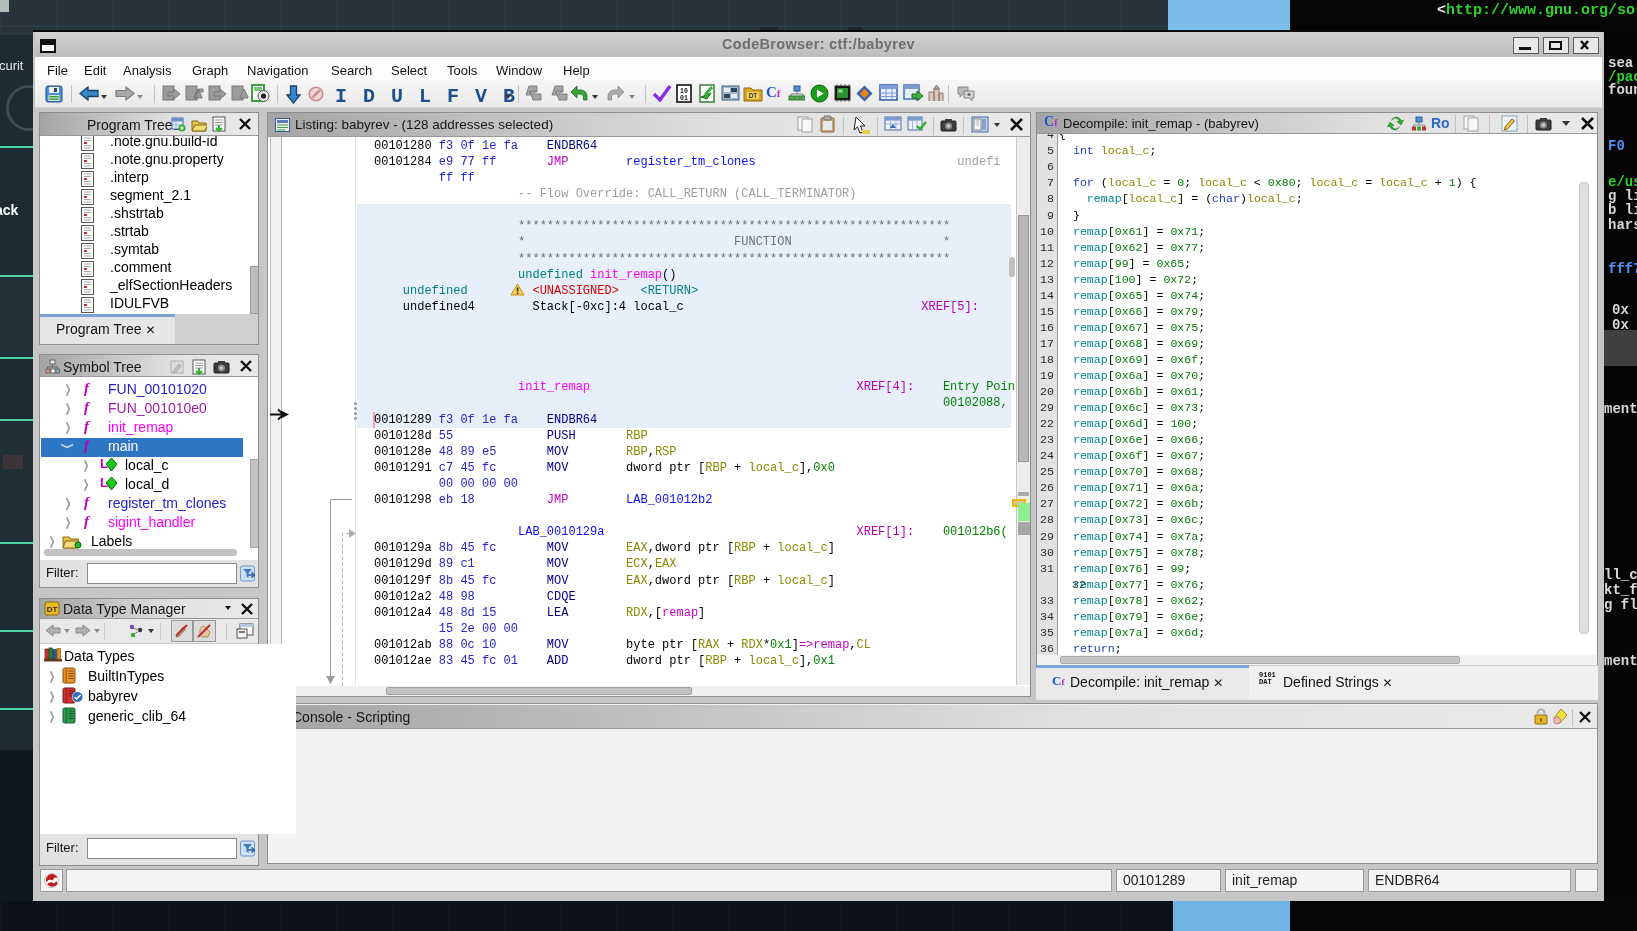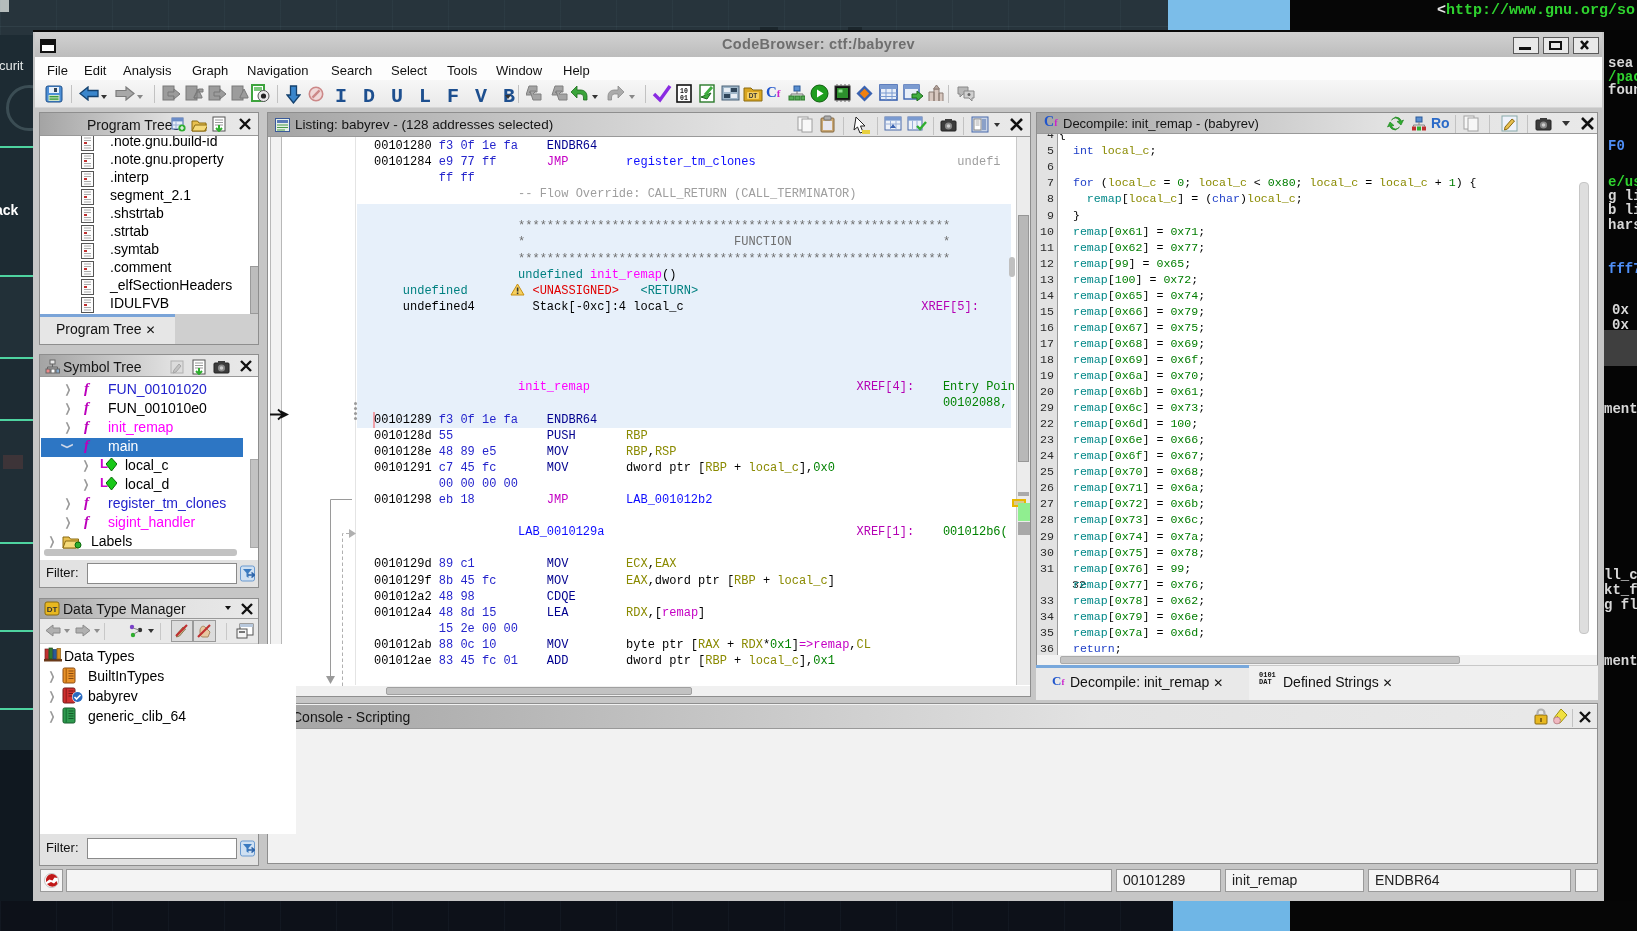--- a/index.html
+++ b/index.html
@@ -335,20 +335,21 @@
   <div class="ll" style="top:161.8px;">    undefined4        Stack[-0xc]:4 local_c                                 <span class="xr">XREF[5]:</span></div>
   <div class="ll" style="top:242.3px;">                    <span class="fn">init_remap</span>                                     <span class="xr">XREF[4]:</span>    <span class="ga">Entry Poin</span></div>
   <div class="ll" style="top:258.4px;">                                                                               <span class="ga">00102088,</span></div>
   <div class="ll" style="top:274.5px;">00101289 <span class="by">f3 0f 1e fa</span>    <span class="mn">ENDBR64</span></div>
   <div class="ll" style="top:290.6px;">0010128d <span class="by">55</span>             <span class="mn">PUSH</span>       <span class="rg">RBP</span></div>
   <div class="ll" style="top:306.7px;">0010128e <span class="by">48 89 e5</span>       <span class="mn">MOV</span>        <span class="rg">RBP</span>,<span class="rg">RSP</span></div>
   <div class="ll" style="top:322.8px;">00101291 <span class="by">c7 45 fc</span>       <span class="mn">MOV</span>        dword ptr [<span class="rg">RBP</span> + <span class="rg">local_c</span>],<span class="ga">0x0</span></div>
   <div class="ll" style="top:338.9px;">         <span class="by">00 00 00 00</span></div>
   <div class="ll" style="top:355px;">00101298 <span class="by">eb 18</span>          <span class="jm">JMP</span>        <span class="lb">LAB_001012b2</span></div>
   <div class="ll" style="top:387.2px;">                    <span class="lb">LAB_0010129a</span>                                   <span class="xr">XREF[1]:</span>    <span class="ga">001012b6(</span></div>
+  <div class="ll" style="top:403.3px;">0010129a <span class="by">8b 45 fc</span>       <span class="mn">MOV</span>        <span class="rg">EAX</span>,dword ptr [<span class="rg">RBP</span> + <span class="rg">local_c</span>]</div>
   <div class="ll" style="top:419.4px;">0010129d <span class="by">89 c1</span>          <span class="mn">MOV</span>        <span class="rg">ECX</span>,<span class="rg">EAX</span></div>
   <div class="ll" style="top:435.5px;">0010129f <span class="by">8b 45 fc</span>       <span class="mn">MOV</span>        <span class="rg">EAX</span>,dword ptr [<span class="rg">RBP</span> + <span class="rg">local_c</span>]</div>
   <div class="ll" style="top:451.6px;">001012a2 <span class="by">48 98</span>          <span class="mn">CDQE</span></div>
   <div class="ll" style="top:467.7px;">001012a4 <span class="by">48 8d 15</span>       <span class="mn">LEA</span>        <span class="rg">RDX</span>,[<span class="jm">remap</span>]</div>
   <div class="ll" style="top:483.8px;">         <span class="by">15 2e 00 00</span></div>
   <div class="ll" style="top:499.9px;">001012ab <span class="by">88 0c 10</span>       <span class="mn">MOV</span>        byte ptr [<span class="rg">RAX</span> + <span class="rg">RDX</span>*<span class="ga">0x1</span>]<span class="jm">=&gt;remap</span>,<span class="rg">CL</span></div>
   <div class="ll" style="top:516px;">001012ae <span class="by">83 45 fc 01</span>    <span class="mn">ADD</span>        dword ptr [<span class="rg">RBP</span> + <span class="rg">local_c</span>],<span class="ga">0x1</span></div>
   <svg class="abs" style="left:242px;top:146px;" width="15" height="13">
       <path d="M7.5 1 L14 12 H1 Z" fill="#f5d060" stroke="#c89010"></path>
       <rect x="6.8" y="4.5" width="1.6" height="4" fill="#333"></rect>
@@ -620,21 +621,21 @@
 <svg class="abs" style="left:239px;top:359px;" width="14" height="14">
     <path d="M2 2 L12 12 M12 2 L2 12" stroke="#111" stroke-width="2.4"></path>
   </svg>
 <div class="abs" style="left:40px;top:377px;width:218px;height:183px;background:#fff;overflow:hidden;">
   <div class="abs" style="left:1px;top:61px;width:202px;height:19px;background:#2d76c4;"></div>
   <div class="chev" style="left:24px;top:7px;">❯</div>
     <div class="fico" style="left:44px;top:3px;">f</div>
     <div class="ti" style="left:68px;top:4px;color:#2222cc;">FUN_00101020</div>
   <div class="chev" style="left:24px;top:26px;">❯</div>
     <div class="fico" style="left:44px;top:22px;">f</div>
-    <div class="ti" style="left:68px;top:23px;color:#000000;text-align:right;">FUN_001010e0</div>
+    <div class="ti" style="left:68px;top:23px;color:#a21caf;text-align:right;">FUN_001010e0</div>
   <div class="chev" style="left:24px;top:45px;">❯</div>
     <div class="fico" style="left:44px;top:41px;">f</div>
     <div class="ti" style="left:68px;top:42px;color:#ff00ff;">init_remap</div>
   <div class="chev" style="left:24px;top:64px;color:#cfd8e8;transform:rotate(90deg) scale(0.9,1.3);">❯</div>
     <div class="fico" style="left:44px;top:60px;">f</div>
     <div class="ti" style="left:68px;top:61px;color:#fff;">main</div>
   <div class="chev" style="left:42px;top:83px;">❯</div>
     <div class="lico" style="left:60px;top:80px;">
       <span class="lL">L</span>
       <svg width="11" height="13" style="position:absolute;left:6px;top:1px;">

